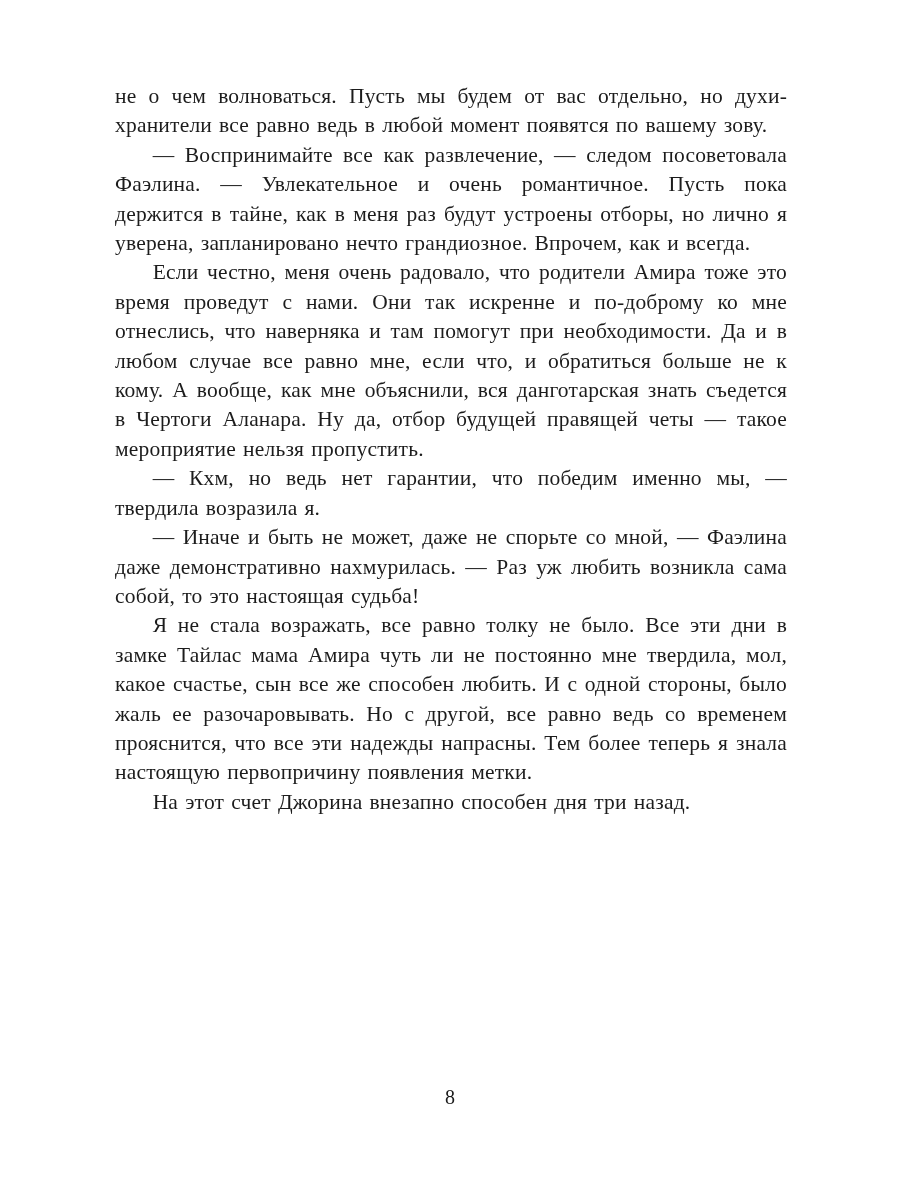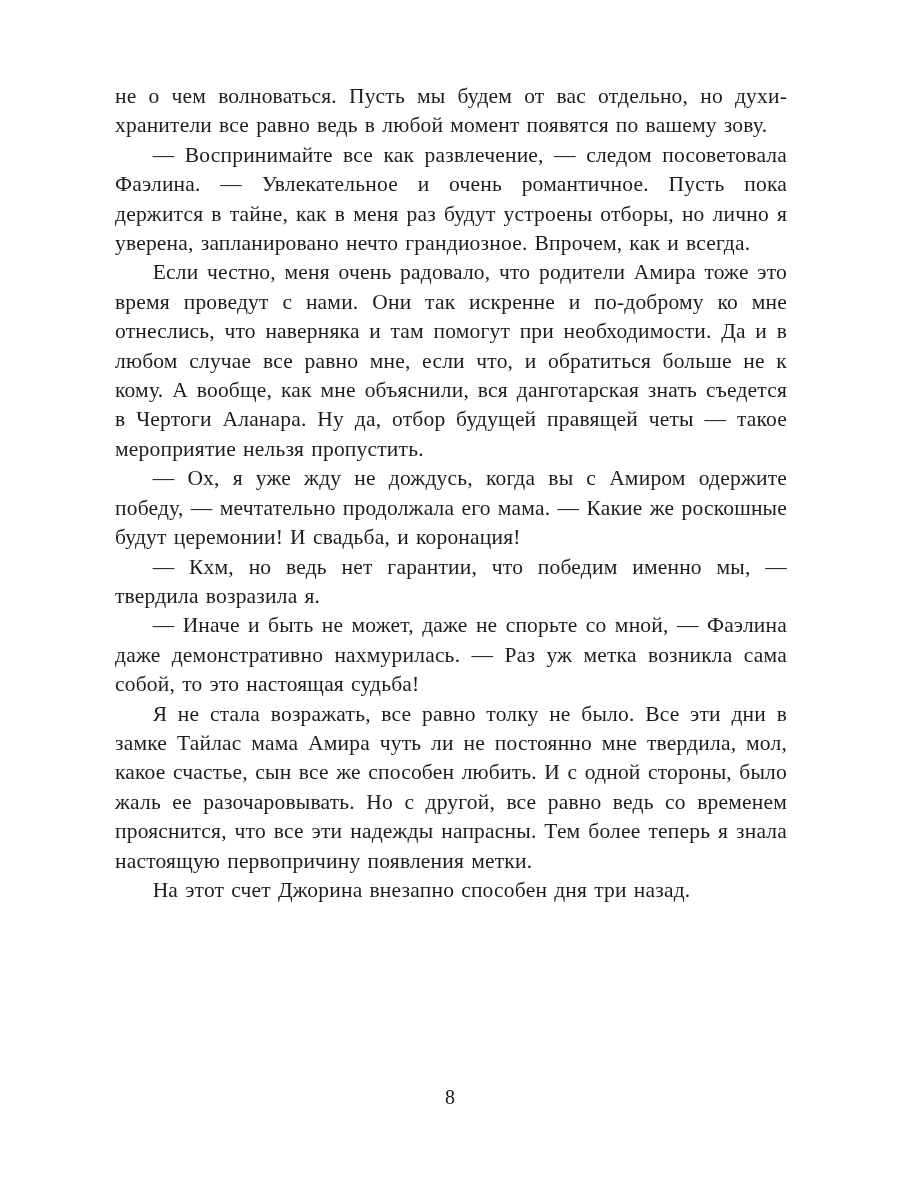--- a/index.html
+++ b/index.html
@@ -50,20 +50,19 @@
   }
 </style>
 </head>
 <body>
 
 <div class="book-page">
   <div class="text-block">
       <p class="no-indent">не о чем волноваться. Пусть мы будем от вас отдельно, но духи-хранители все равно ведь в любой момент появятся по вашему зову.</p>
       <p>— Воспринимайте все как развлечение, — следом посоветовала Фаэлина. — Увлекательное и очень романтичное. Пусть пока держится в тайне, как в меня раз будут устроены отборы, но лично я уверена, запланировано нечто грандиозное. Впрочем, как и всегда.</p>
       <p>Если честно, меня очень радовало, что родители Амира тоже это время проведут с нами. Они так искренне и по-доброму ко мне отнеслись, что наверняка и там помогут при необходимости. Да и в любом случае все равно мне, если что, и обратиться больше не к кому. А вообще, как мне объяснили, вся данготарская знать съедется в Чертоги Аланара. Ну да, отбор будущей правящей четы — такое мероприятие нельзя пропустить.</p>
-      <p>— Ох, я уже жду не дождусь, когда вы с Амиром одержите победу, — мечтательно продолжала его мама. — Какие же роскошные будут церемонии! И свадьба, и коронация!</p>
       <p>— Кхм, но ведь нет гарантии, что победим именно мы, — твердила возразила я.</p>
-      <p>— Иначе и быть не может, даже не спорьте со мной, — Фаэлина даже демонстративно нахмурилась. — Раз уж метка возникла сама собой, то это настоящая судьба!</p>
+      <p>— Иначе и быть не может, даже не спорьте со мной, — Фаэлина даже демонстративно нахмурилась. — Раз уж любить возникла сама собой, то это настоящая судьба!</p>
       <p>Я не стала возражать, все равно толку не было. Все эти дни в замке Тайлас мама Амира чуть ли не постоянно мне твердила, мол, какое счастье, сын все же способен любить. И с одной стороны, было жаль ее разочаровывать. Но с другой, все равно ведь со временем прояснится, что все эти надежды напрасны. Тем более теперь я знала настоящую первопричину появления метки.</p>
       <p>На этот счет Джорина внезапно способен дня три назад.</p>
     </div>
   <div class="page-number">8</div>
 </div>
 
 </body></html>

